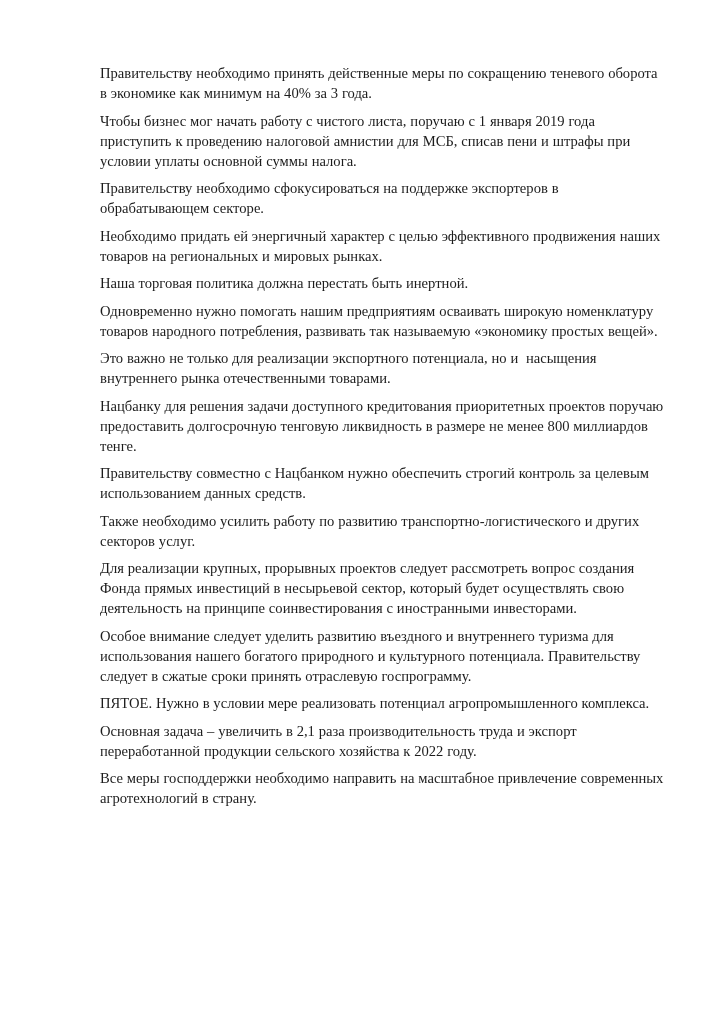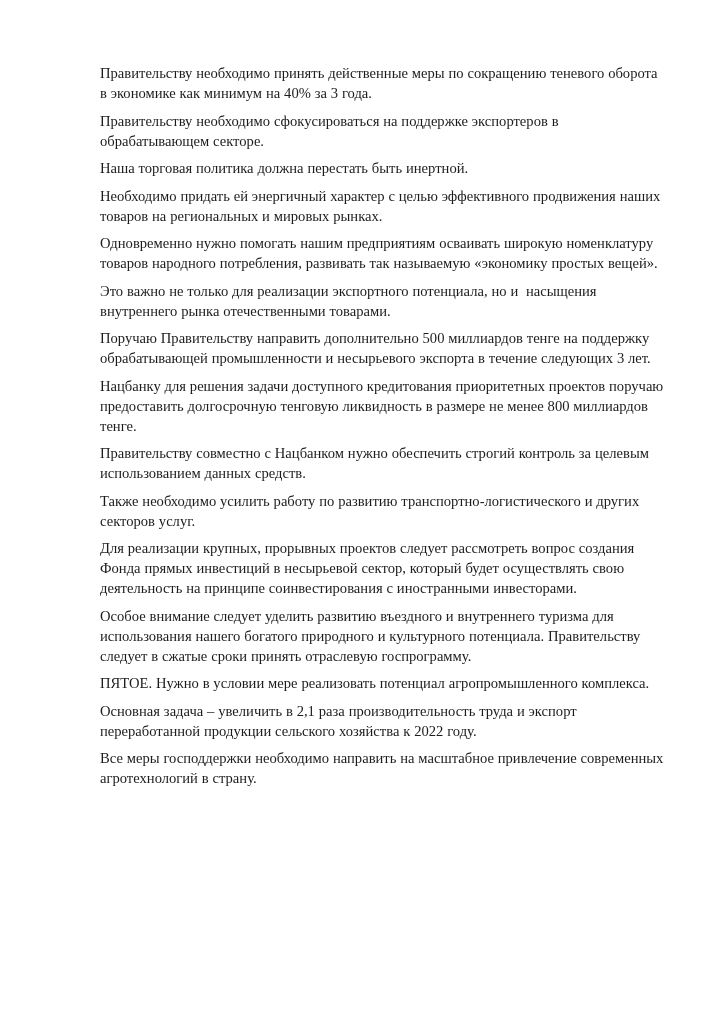--- a/index.html
+++ b/index.html
@@ -33,26 +33,26 @@
     white-space: pre-wrap;
     word-spacing: 0.2px;
   }
 </style>
 </head>
 <body>
 
 <div class="page">
   <div class="text-block" id="doc-body" style="color: rgb(28, 28, 28);">
       <p class="para">Правительству необходимо принять действенные меры по сокращению теневого оборота в экономике как минимум на 40% за 3 года.</p>
+      <p class="para">Чтобы бизнес мог начать работу с чистого листа, поручаю с 1 января 2019 года приступить к проведению налоговой амнистии для МСБ, списав пени и штрафы при условии уплаты основной суммы налога.</p>
       <p class="para">Правительству необходимо сфокусироваться на поддержке экспортеров в обрабатывающем секторе.</p>
+      <p class="para">Необходимо придать ей энергичный характер с целью эффективного продвижения наших товаров на региональных и мировых рынках.</p>
       <p class="para">Наша торговая политика должна перестать быть инертной.</p>
-      <p class="para">Необходимо придать ей энергичный характер с целью эффективного продвижения наших товаров на региональных и мировых рынках.</p>
       <p class="para">Одновременно нужно помогать нашим предприятиям осваивать широкую номенклатуру товаров народного потребления, развивать так называемую «экономику простых вещей».</p>
       <p class="para">Это важно не только для реализации экспортного потенциала, но и  насыщения внутреннего рынка отечественными товарами.</p>
-      <p class="para">Поручаю Правительству направить дополнительно 500 миллиардов тенге на поддержку обрабатывающей промышленности и несырьевого экспорта в течение следующих 3 лет.</p>
       <p class="para">Нацбанку для решения задачи доступного кредитования приоритетных проектов поручаю предоставить долгосрочную тенговую ликвидность в размере не менее 800 миллиардов тенге.</p>
       <p class="para">Правительству совместно с Нацбанком нужно обеспечить строгий контроль за целевым использованием данных средств.</p>
       <p class="para">Также необходимо усилить работу по развитию транспортно-логистического и других секторов услуг.</p>
       <p class="para">Для реализации крупных, прорывных проектов следует рассмотреть вопрос создания Фонда прямых инвестиций в несырьевой сектор, который будет осуществлять свою деятельность на принципе соинвестирования с иностранными инвесторами.</p>
       <p class="para">Особое внимание следует уделить развитию въездного и внутреннего туризма для использования нашего богатого природного и культурного потенциала. Правительству следует в сжатые сроки принять отраслевую госпрограмму.</p>
       <p class="para">ПЯТОЕ. Нужно в условии мере реализовать потенциал агропромышленного комплекса.</p>
       <p class="para">Основная задача – увеличить в 2,1 раза производительность труда и экспорт переработанной продукции сельского хозяйства к 2022 году.</p>
       <p class="para">Все меры господдержки необходимо направить на масштабное привлечение современных агротехнологий в страну.</p>
     </div>
 </div>

